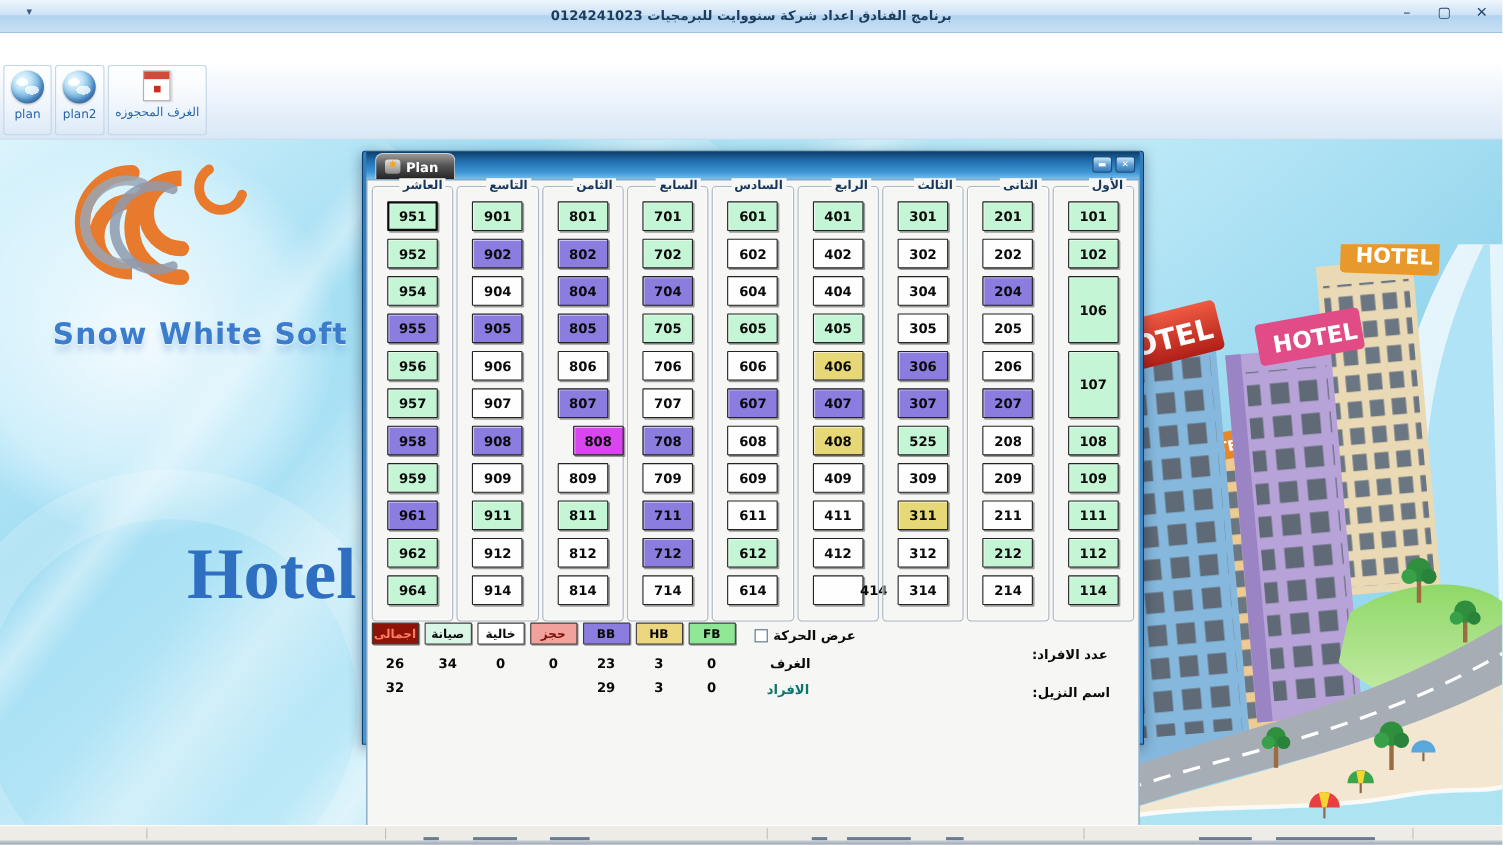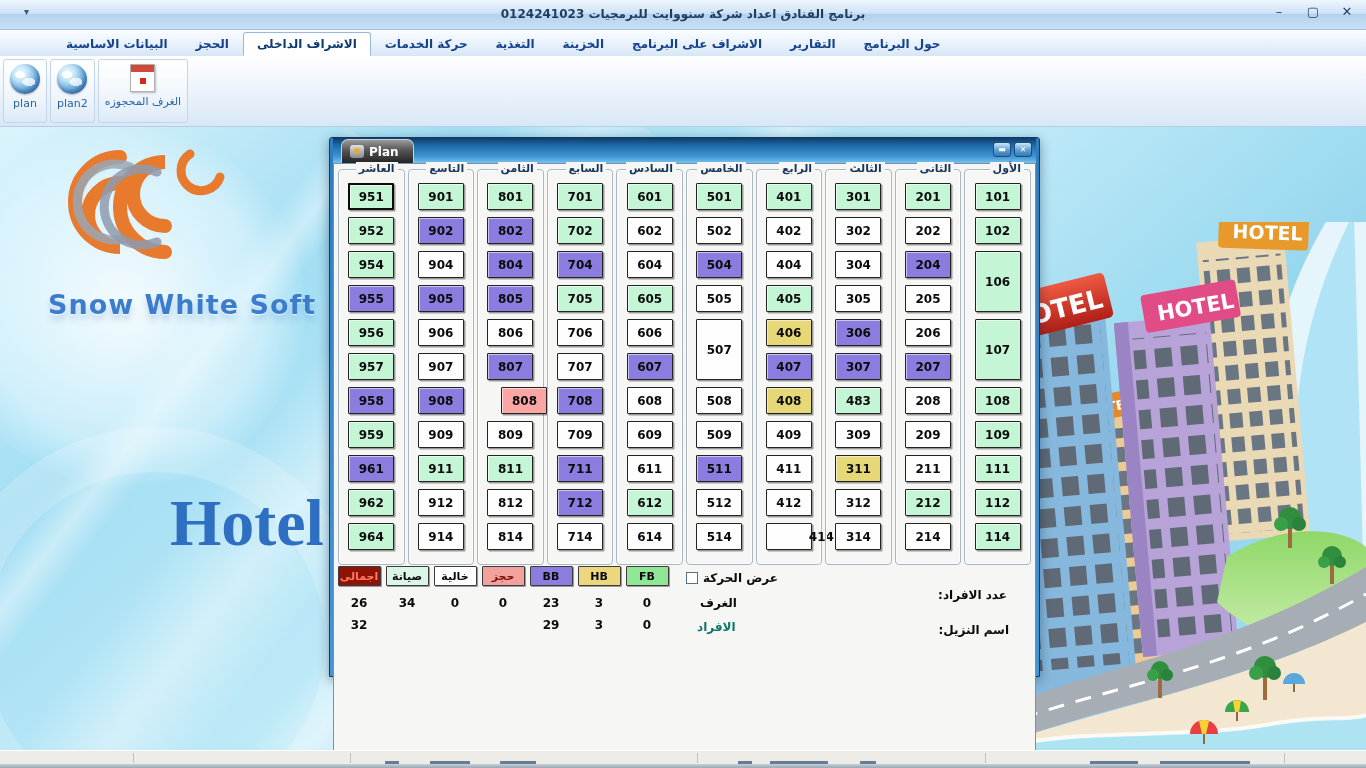--- a/index.html
+++ b/index.html
@@ -121,31 +121,20 @@
   <div class="titlebar">
     <span class="qat-arrow">▾</span>
     <div class="app-title">برنامج الفنادق اعداد شركة سنووايت للبرمجيات 0124241023</div>
     <div class="win-controls">
       <span>–</span>
       <span>▢</span>
       <span>✕</span>
     </div>
   </div>
 
-  <div class="menurow" id="menu-tabs">
-      <div class="tab">البيانات الاساسية</div>
-      <div class="tab">الحجز</div>
-      <div class="tab active">الاشراف الداخلى</div>
-      <div class="tab">حركة الخدمات</div>
-      <div class="tab">التغذية</div>
-      <div class="tab">الخزينة</div>
-      <div class="tab">الاشراف على البرنامج</div>
-      <div class="tab">التقارير</div>
-      <div class="tab">حول البرنامج</div>
-    </div>
 
   <div class="toolbar" id="toolbar-buttons">
       <div class="tool-btn">
         <span class="globe"></span>
         <span class="tool-label">plan</span>
       </div>
       <div class="tool-btn">
         <span class="globe"></span>
         <span class="tool-label">plan2</span>
       </div>
@@ -323,21 +312,21 @@
             </div>
             <div class="gb">
               <span class="gb-title">الثامن</span>
               <div class="rooms-col">
                 <button class="room-btn" style="background: rgb(196, 246, 214);">801</button>
                 <button class="room-btn" style="background: rgb(139, 125, 223);">802</button>
                 <button class="room-btn" style="background: rgb(139, 125, 223);">804</button>
                 <button class="room-btn" style="background: rgb(139, 125, 223);">805</button>
                 <button class="room-btn" style="background: rgb(254, 254, 254);">806</button>
                 <button class="room-btn" style="background: rgb(139, 125, 223);">807</button>
-                <button class="room-btn" style="background: #fca5a5; margin-left: 28px;">808</button>
+                <button class="room-btn" style="background: #d946ef; margin-left: 28px;">808</button>
                 <button class="room-btn" style="background: rgb(254, 254, 254);">809</button>
                 <button class="room-btn" style="background: rgb(196, 246, 214);">811</button>
                 <button class="room-btn" style="background: rgb(254, 254, 254);">812</button>
                 <button class="room-btn" style="background: rgb(254, 254, 254);">814</button>
               </div>
             </div>
             <div class="gb">
               <span class="gb-title">السابع</span>
               <div class="rooms-col">
                 <button class="room-btn" style="background: rgb(196, 246, 214);">701</button>
@@ -363,35 +352,20 @@
                 <button class="room-btn" style="background: rgb(254, 254, 254);">606</button>
                 <button class="room-btn" style="background: rgb(139, 125, 223);">607</button>
                 <button class="room-btn" style="background: rgb(254, 254, 254);">608</button>
                 <button class="room-btn" style="background: rgb(254, 254, 254);">609</button>
                 <button class="room-btn" style="background: rgb(254, 254, 254);">611</button>
                 <button class="room-btn" style="background: rgb(196, 246, 214);">612</button>
                 <button class="room-btn" style="background: rgb(254, 254, 254);">614</button>
               </div>
             </div>
             <div class="gb">
-              <span class="gb-title">الخامس</span>
-              <div class="rooms-col">
-                <button class="room-btn" style="background: rgb(196, 246, 214);">501</button>
-                <button class="room-btn" style="background: rgb(254, 254, 254);">502</button>
-                <button class="room-btn" style="background: rgb(139, 125, 223);">504</button>
-                <button class="room-btn" style="background: rgb(254, 254, 254);">505</button>
-                <button class="room-btn tall" style="background: rgb(254, 254, 254);">507</button>
-                <button class="room-btn" style="background: rgb(254, 254, 254);">508</button>
-                <button class="room-btn" style="background: rgb(254, 254, 254);">509</button>
-                <button class="room-btn" style="background: rgb(139, 125, 223);">511</button>
-                <button class="room-btn" style="background: rgb(254, 254, 254);">512</button>
-                <button class="room-btn" style="background: rgb(254, 254, 254);">514</button>
-              </div>
-            </div>
-            <div class="gb">
               <span class="gb-title">الرابع</span>
               <div class="rooms-col">
                 <button class="room-btn" style="background: rgb(196, 246, 214);">401</button>
                 <button class="room-btn" style="background: rgb(254, 254, 254);">402</button>
                 <button class="room-btn" style="background: rgb(254, 254, 254);">404</button>
                 <button class="room-btn" style="background: rgb(196, 246, 214);">405</button>
                 <button class="room-btn" style="background: rgb(231, 216, 119);">406</button>
                 <button class="room-btn" style="background: rgb(139, 125, 223);">407</button>
                 <button class="room-btn" style="background: rgb(231, 216, 119);">408</button>
                 <button class="room-btn" style="background: rgb(254, 254, 254);">409</button>
@@ -402,21 +376,21 @@
             </div>
             <div class="gb">
               <span class="gb-title">الثالث</span>
               <div class="rooms-col">
                 <button class="room-btn" style="background: rgb(196, 246, 214);">301</button>
                 <button class="room-btn" style="background: rgb(254, 254, 254);">302</button>
                 <button class="room-btn" style="background: rgb(254, 254, 254);">304</button>
                 <button class="room-btn" style="background: rgb(254, 254, 254);">305</button>
                 <button class="room-btn" style="background: rgb(139, 125, 223);">306</button>
                 <button class="room-btn" style="background: rgb(139, 125, 223);">307</button>
-                <button class="room-btn" style="background: rgb(196, 246, 214);">483</button>
+                <button class="room-btn" style="background: rgb(196, 246, 214);">525</button>
                 <button class="room-btn" style="background: rgb(254, 254, 254);">309</button>
                 <button class="room-btn" style="background: rgb(231, 216, 119);">311</button>
                 <button class="room-btn" style="background: rgb(254, 254, 254);">312</button>
                 <button class="room-btn" style="background: rgb(254, 254, 254);">314</button>
               </div>
             </div>
             <div class="gb">
               <span class="gb-title">الثانى</span>
               <div class="rooms-col">
                 <button class="room-btn" style="background: rgb(196, 246, 214);">201</button>

